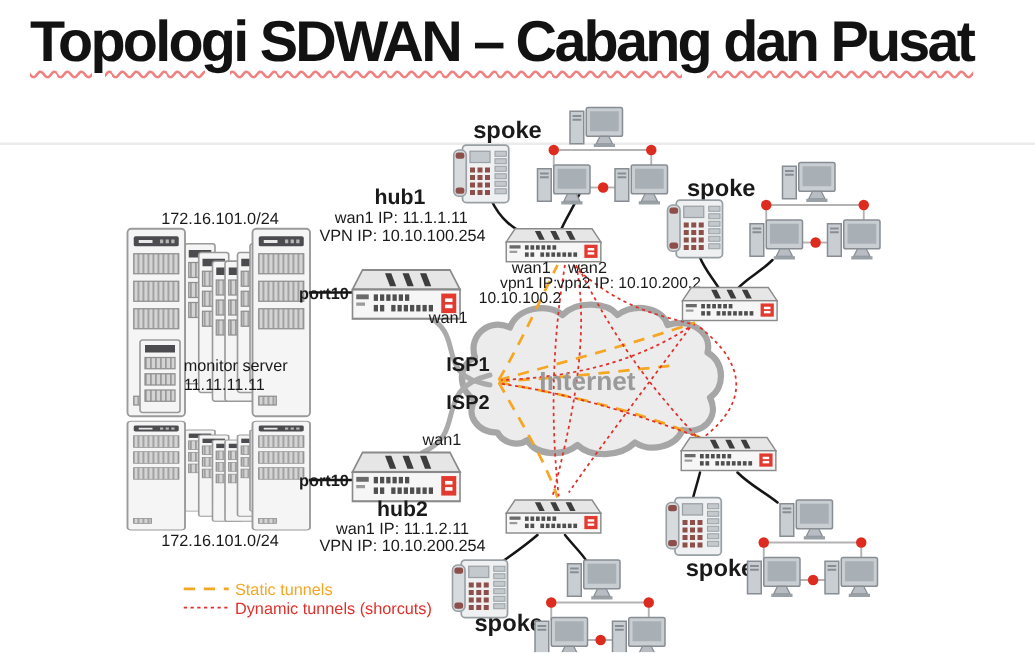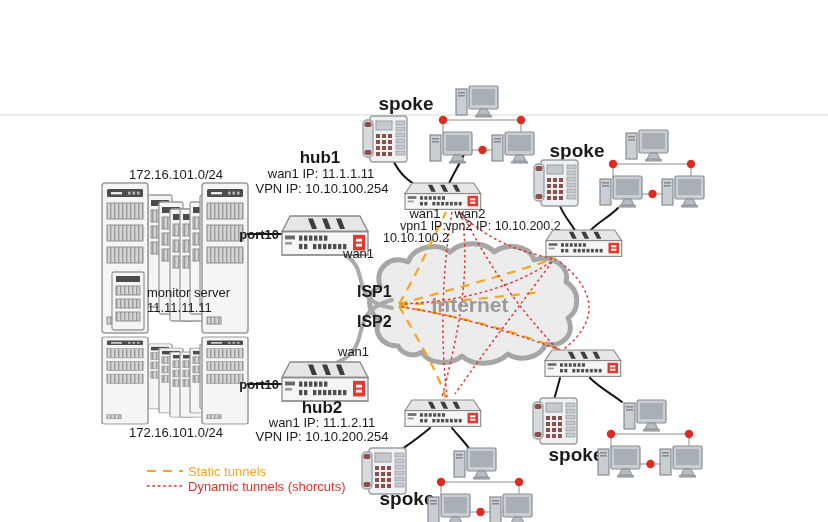--- a/index.html
+++ b/index.html
@@ -19,20 +19,21 @@
   .lbl-isp{font-size:16px;font-weight:600;}
   .lbl-cloud{font-size:21px;font-weight:bold;fill:#9a9a9a;}
   .lbl-port{font-size:13px;font-weight:600;}
   .leg-static{font-size:13px;fill:#f5a623;}
   .leg-dyn{font-size:13px;fill:#e0302a;}
 </style>
 </head>
 <body>
 
 <div class="slide">
+  <h1 class="title">Topologi SDWAN – Cabang dan Pusat</h1>
   <div class="divider"></div>
 
   <svg width="828" height="522" viewBox="0 0 828 522" style="position:absolute;left:0;top:0;">
     <defs>
       <pattern id="ribs" width="4" height="8" patternUnits="userSpaceOnUse">
         <rect width="4" height="8" fill="#d4d4d4"></rect>
         <rect width="1.4" height="8" fill="#9b9b9b"></rect>
       </pattern>
 
       <g id="tower-lg">

